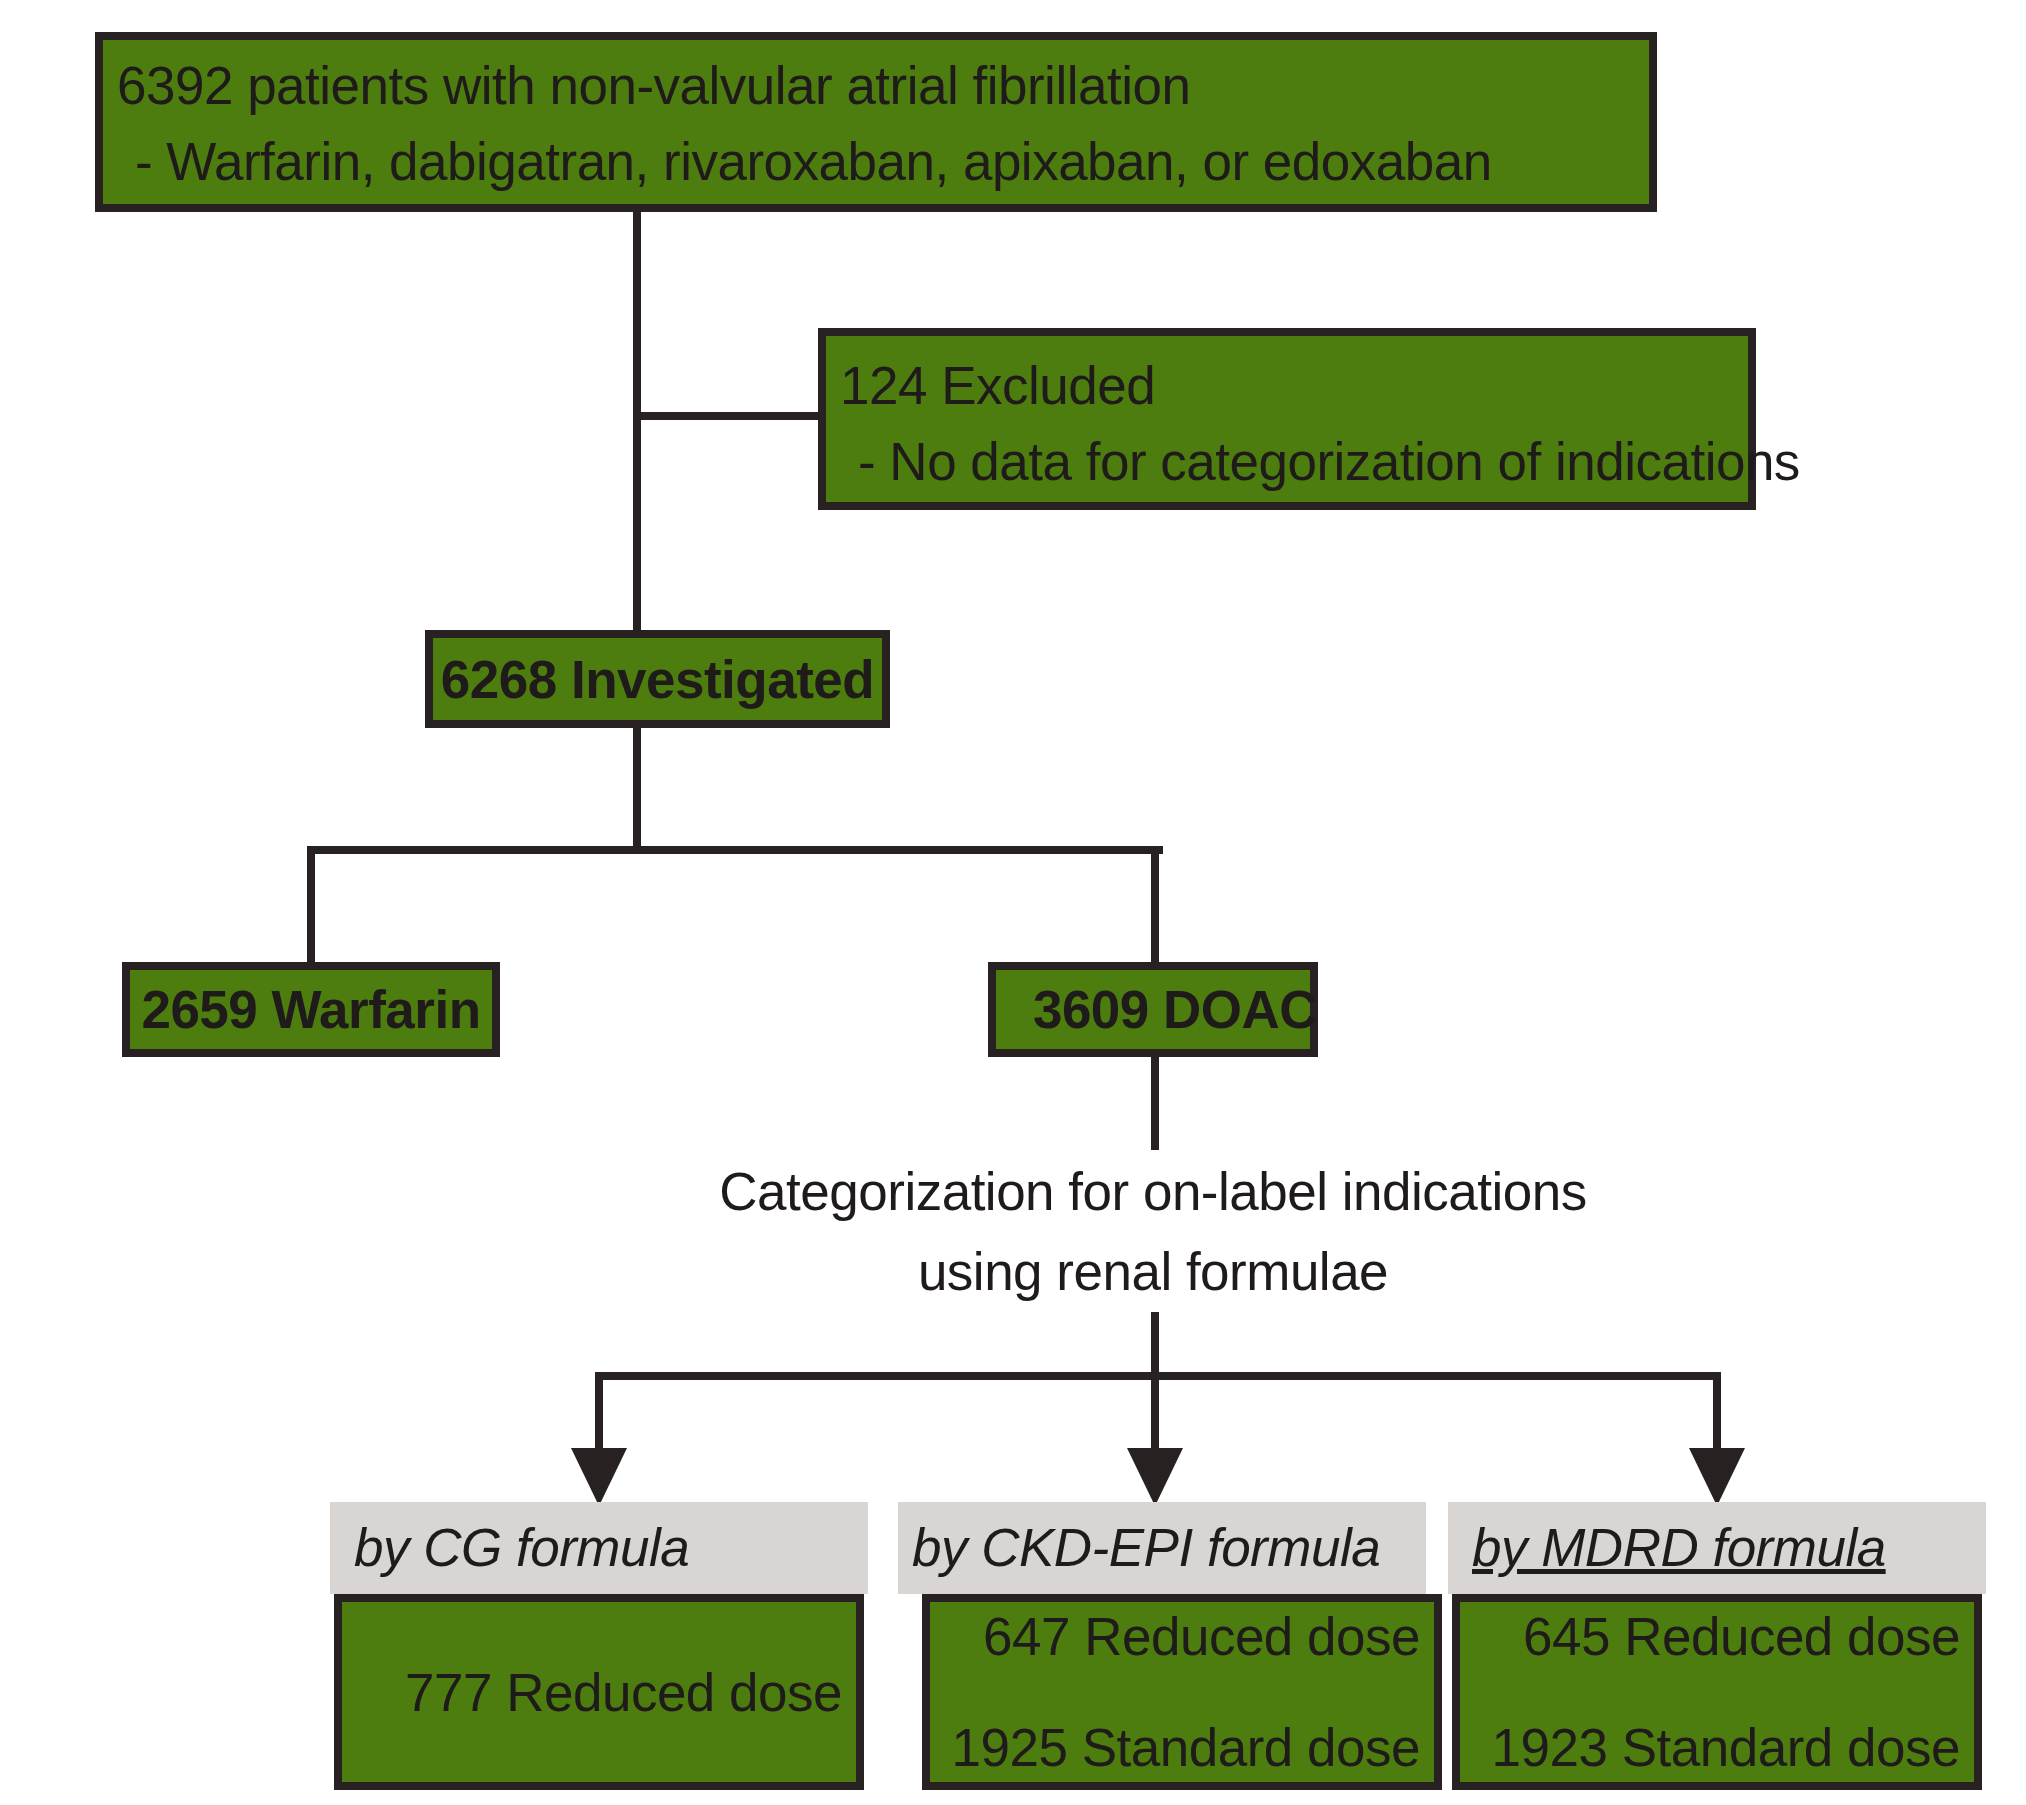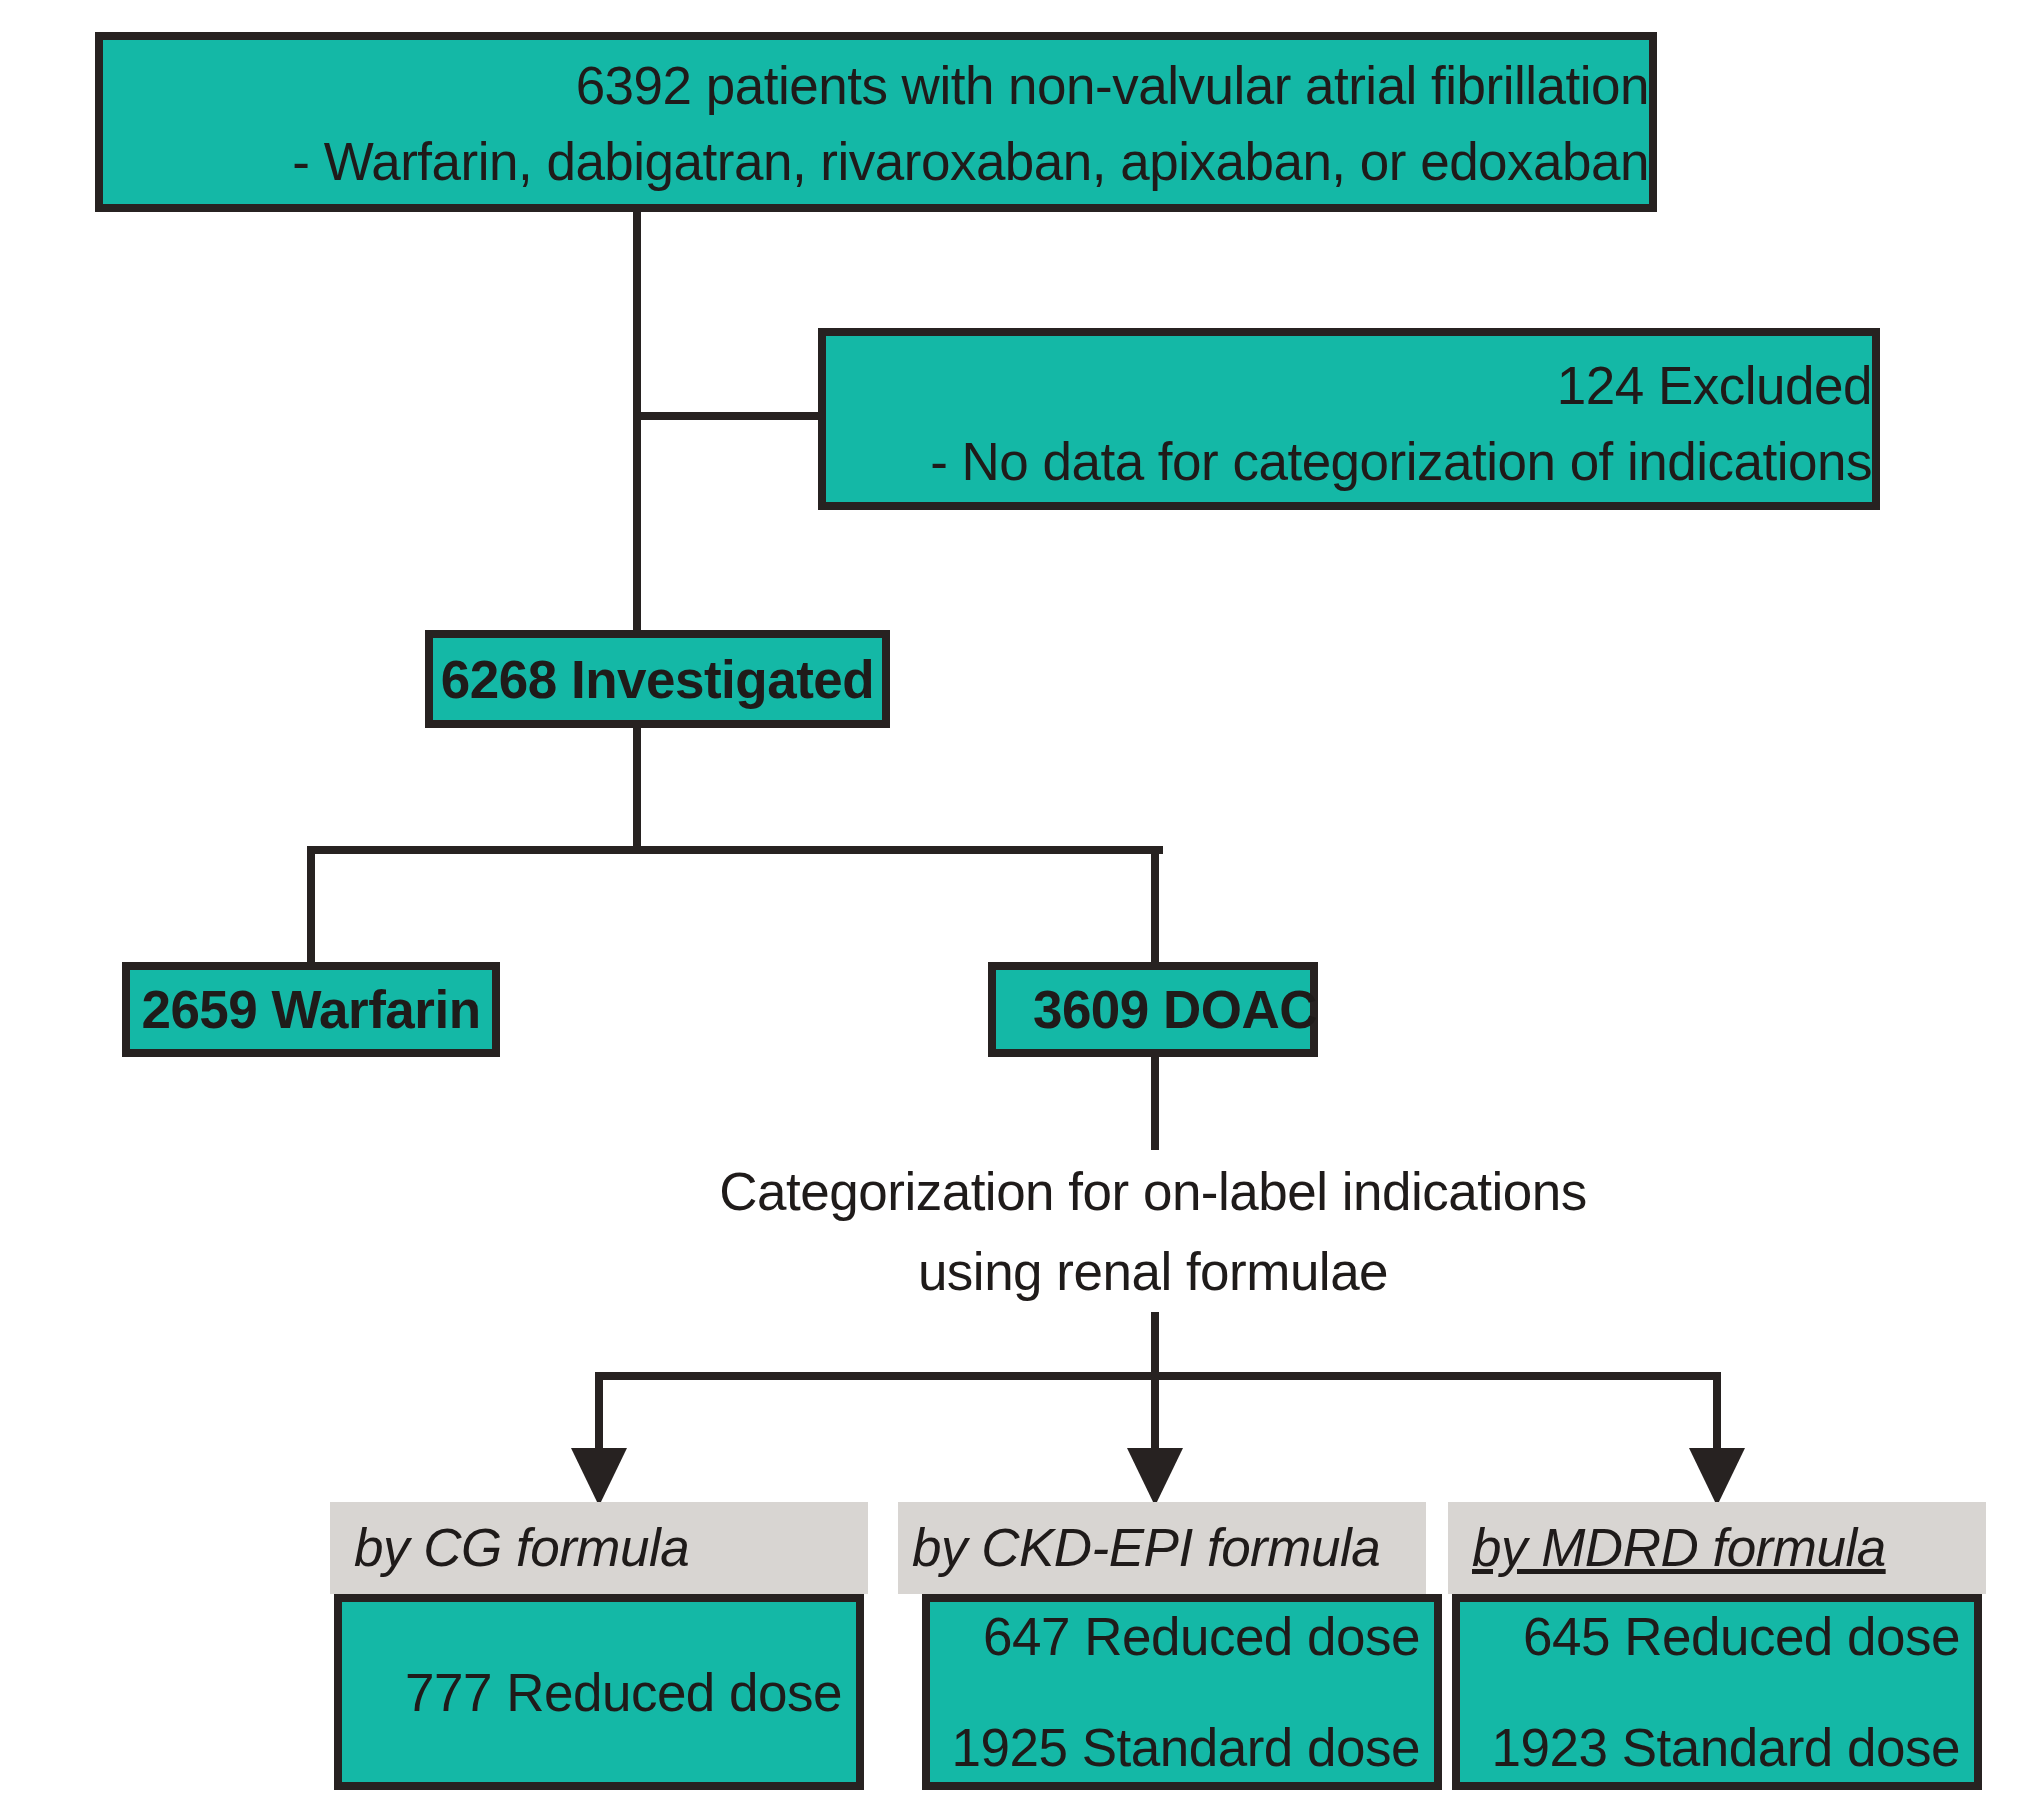--- a/index.html
+++ b/index.html
@@ -9,23 +9,22 @@
     background:var(--background,#ffffff);
     font-family:"Liberation Sans","DejaVu Sans",sans-serif;
     color:var(--text,#1f1b1a);
     font-size:53px;
     letter-spacing:-0.5px;
     overflow:hidden;
   }
   .box {
     position:absolute;
     border:8px solid var(--line,#272221);
-    background:#14b8a6;
+    background:#4d7c0f;
     box-sizing:border-box;
-    text-align:right;
   }
   .line {
     position:absolute;
     background:var(--line,#272221);
   }
   .hdr {
     position:absolute;
     background:var(--header-bg,#d8d5d2);
     font-style:italic;
     box-sizing:border-box;
@@ -40,21 +39,21 @@
     border-right:28px solid transparent;
     border-top:58px solid var(--line,#272221);
   }
   .two-line { line-height:76px; white-space:nowrap; }
   .indent { padding-left:18px; }
   .center-box { display:flex; align-items:center; justify-content:center; white-space:nowrap;font-weight:bold; }
 
   #top-box        { left:95px;  top:32px;   width:1562px; height:180px; padding:8px 0 0 14px; }
   #conn-top-inv   { left:633px; top:210px;  width:8px;    height:424px; }
   #conn-excl      { left:641px; top:412px;  width:177px;  height:8px; }
-  #excluded-box   { left:818px; top:328px;  width:1062px; height:182px; padding:12px 0 0 14px; }
+  #excluded-box   { left:818px; top:328px;  width:938px; height:182px; padding:12px 0 0 14px; }
   #investigated-box { left:425px; top:630px; width:465px; height:98px; }
   #conn-inv-split { left:633px; top:728px;  width:8px;    height:124px; }
   #conn-split-h   { left:307px; top:846px;  width:856px;  height:8px; }
   #conn-warf      { left:307px; top:846px;  width:8px;    height:116px; }
   #conn-doac-up   { left:1151px; top:846px; width:8px;    height:116px; }
   #warfarin-box   { left:122px; top:962px;  width:378px;  height:95px; }
   #doac-box       { left:988px; top:962px;  width:330px;  height:95px;padding-left:44px; }
   #conn-doac-down { left:1151px; top:1057px; width:8px;   height:93px; }
   #cat-note       { position:absolute; left:653px; top:1152px; width:1000px;
                     text-align:center; line-height:80px; white-space:nowrap; }

